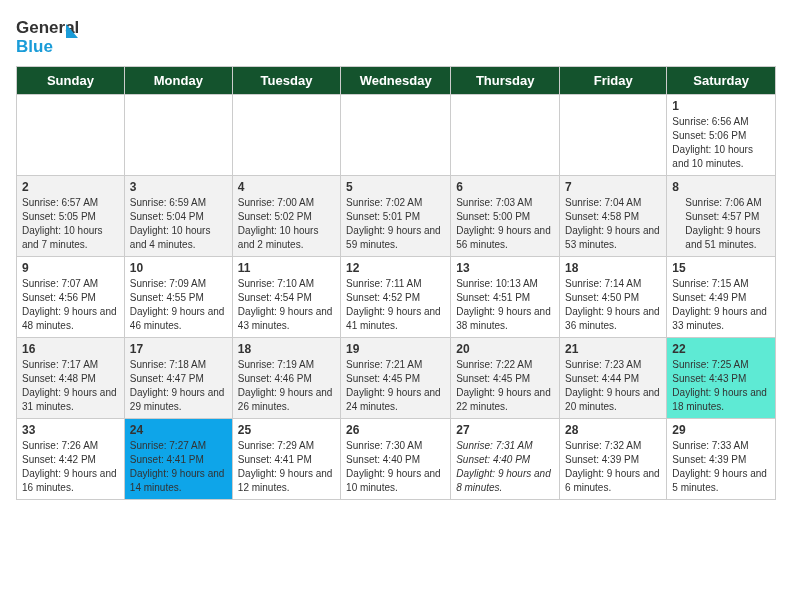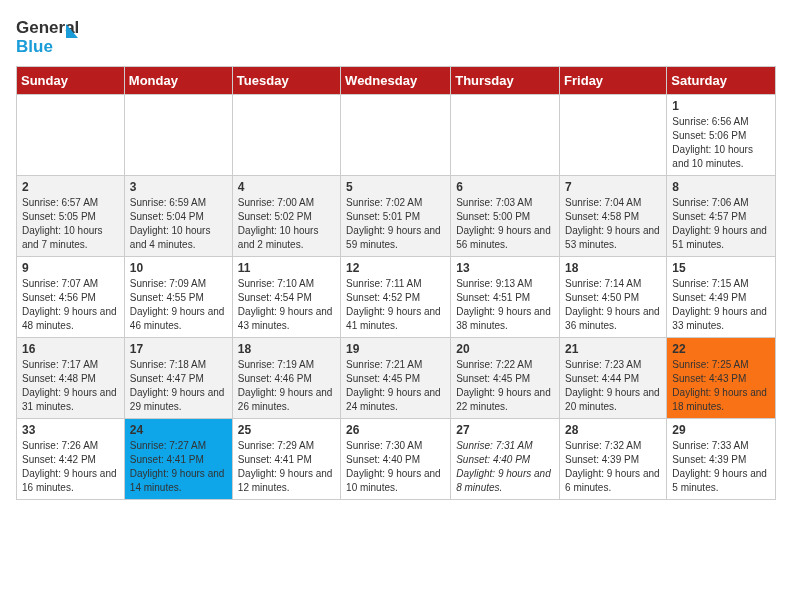--- a/index.html
+++ b/index.html
@@ -32,26 +32,26 @@
     .subtitle {
       font-size: 14px;
       color: #555;
     }
     .calendar {
       width: 100%;
       border-collapse: collapse;
       border: 1px solid #ccc;
     }
     .calendar th {
-      background-color: #b91c1c;
+      background-color: #14532d;
       color: #fff;
       font-size: 13px;
       font-weight: bold;
       padding: 6px 4px;
-      text-align: left;
+      text-align: center;
       border: 1px solid #ccc;
     }
     .calendar td {
       vertical-align: top;
       border: 1px solid #ccc;
       padding: 4px 5px;
       width: 113px;
       min-height: 80px;
       background: #fff;
       font-size: 10.5px;
@@ -151,21 +151,21 @@
 Daylight: 9 hours and 56 minutes.</div>
         </td>
         <td style="background: rgb(242, 242, 242);">
           <span class="day-num">7</span>
           <div class="day-info" style="white-space: pre-line;">Sunrise: 7:04 AM
 Sunset: 4:58 PM
 Daylight: 9 hours and 53 minutes.</div>
         </td>
         <td style="background: rgb(242, 242, 242);">
           <span class="day-num">8</span>
-          <div class="day-info" style="white-space: pre-line;">Sunrise: 7:06 AM
+          <div class="day-info" style="white-space: pre-line; margin-left: 13px;">Sunrise: 7:06 AM
 Sunset: 4:57 PM
 Daylight: 9 hours and 51 minutes.</div>
         </td>
       </tr>
       <tr>
         <td style="background: rgb(255, 255, 255);">
           <span class="day-num">9</span>
           <div class="day-info" style="white-space: pre-line;">Sunrise: 7:07 AM
 Sunset: 4:56 PM
 Daylight: 9 hours and 48 minutes.</div>
@@ -183,21 +183,21 @@
 Daylight: 9 hours and 43 minutes.</div>
         </td>
         <td style="background: rgb(255, 255, 255);">
           <span class="day-num">12</span>
           <div class="day-info" style="white-space: pre-line;">Sunrise: 7:11 AM
 Sunset: 4:52 PM
 Daylight: 9 hours and 41 minutes.</div>
         </td>
         <td style="background: rgb(255, 255, 255);">
           <span class="day-num">13</span>
-          <div class="day-info" style="white-space: pre-line;">Sunrise: 9:13 AM
+          <div class="day-info" style="white-space: pre-line;">Sunrise: 10:13 AM
 Sunset: 4:51 PM
 Daylight: 9 hours and 38 minutes.</div>
         </td>
         <td style="background: rgb(255, 255, 255);">
           <span class="day-num">18</span>
           <div class="day-info" style="white-space: pre-line;">Sunrise: 7:14 AM
 Sunset: 4:50 PM
 Daylight: 9 hours and 36 minutes.</div>
         </td>
         <td style="background: rgb(255, 255, 255);">
@@ -237,21 +237,21 @@
           <div class="day-info" style="white-space: pre-line;">Sunrise: 7:22 AM
 Sunset: 4:45 PM
 Daylight: 9 hours and 22 minutes.</div>
         </td>
         <td style="background: rgb(242, 242, 242);">
           <span class="day-num">21</span>
           <div class="day-info" style="white-space: pre-line;">Sunrise: 7:23 AM
 Sunset: 4:44 PM
 Daylight: 9 hours and 20 minutes.</div>
         </td>
-        <td style="background: #f97316;">
+        <td style="background: #5eead4;">
           <span class="day-num">22</span>
           <div class="day-info" style="white-space: pre-line;">Sunrise: 7:25 AM
 Sunset: 4:43 PM
 Daylight: 9 hours and 18 minutes.</div>
         </td>
       </tr>
       <tr>
         <td style="background: rgb(255, 255, 255);">
           <span class="day-num">33</span>
           <div class="day-info" style="white-space: pre-line;">Sunrise: 7:26 AM

